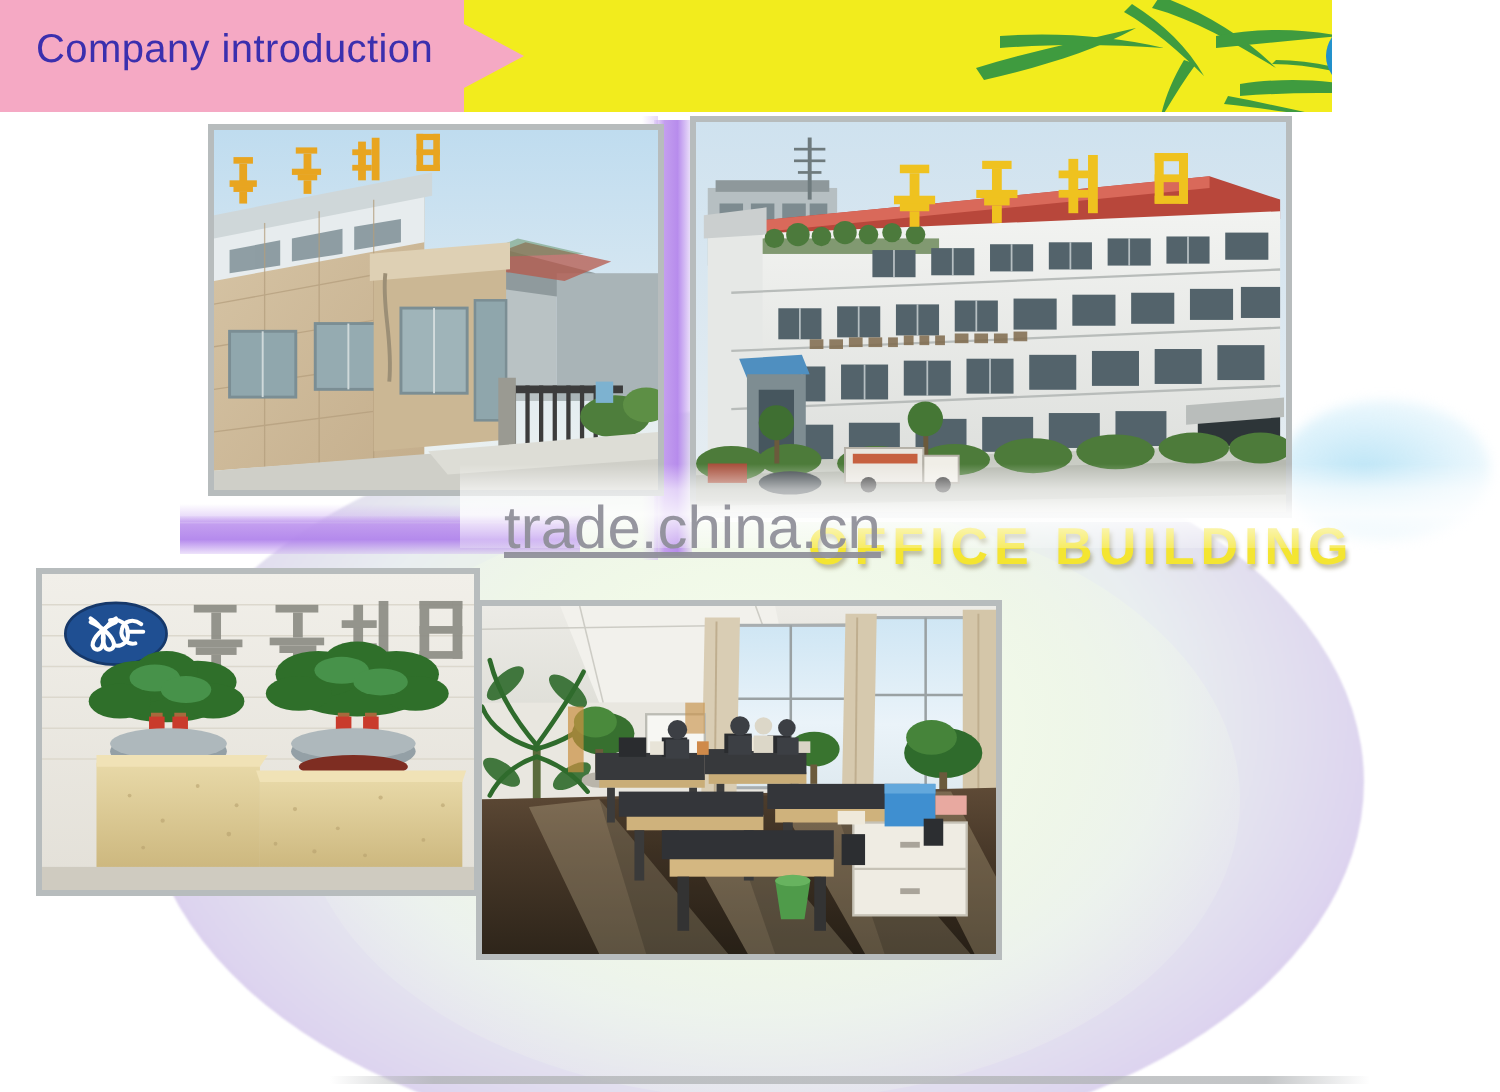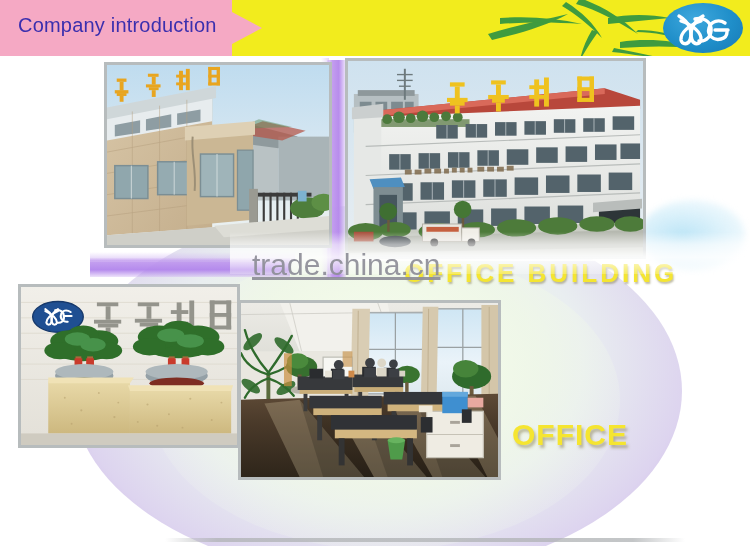--- a/index.html
+++ b/index.html
@@ -124,21 +124,21 @@
       rgba(255,255,255,0) 0%,
       rgba(255,255,255,0.60) 30%,
       rgba(255,255,255,0.82) 60%,
       rgba(255,255,255,0.25) 100%);
   }
 
   
   .header {
     position: absolute;
     left: 0; top: 0;
-    width: 750px;
+    width: 666px;
     height: 56px;
     background: #f2ec1d;
     overflow: hidden;
   }
   
   .banner {
     position: absolute;
     left: 0; top: 0;
     width: 262px;
     height: 56px;
@@ -918,16 +918,15 @@
         <rect x="184" y="118" width="12" height="16"></rect>
         <rect x="226" y="110" width="10" height="14"></rect>
       </g>
     </svg>
   </div>
 
   <div class="label-office-building">OFFICE BUILDING</div>
   <div class="label-clip-mask"></div>
   <div class="white-wash"></div>
   <div class="watermark">trade.china.cn</div>
-  <div class="label-office">OFFICE</div>
   <div class="bottom-line"></div>
 
 </div>
 
 </body></html>

